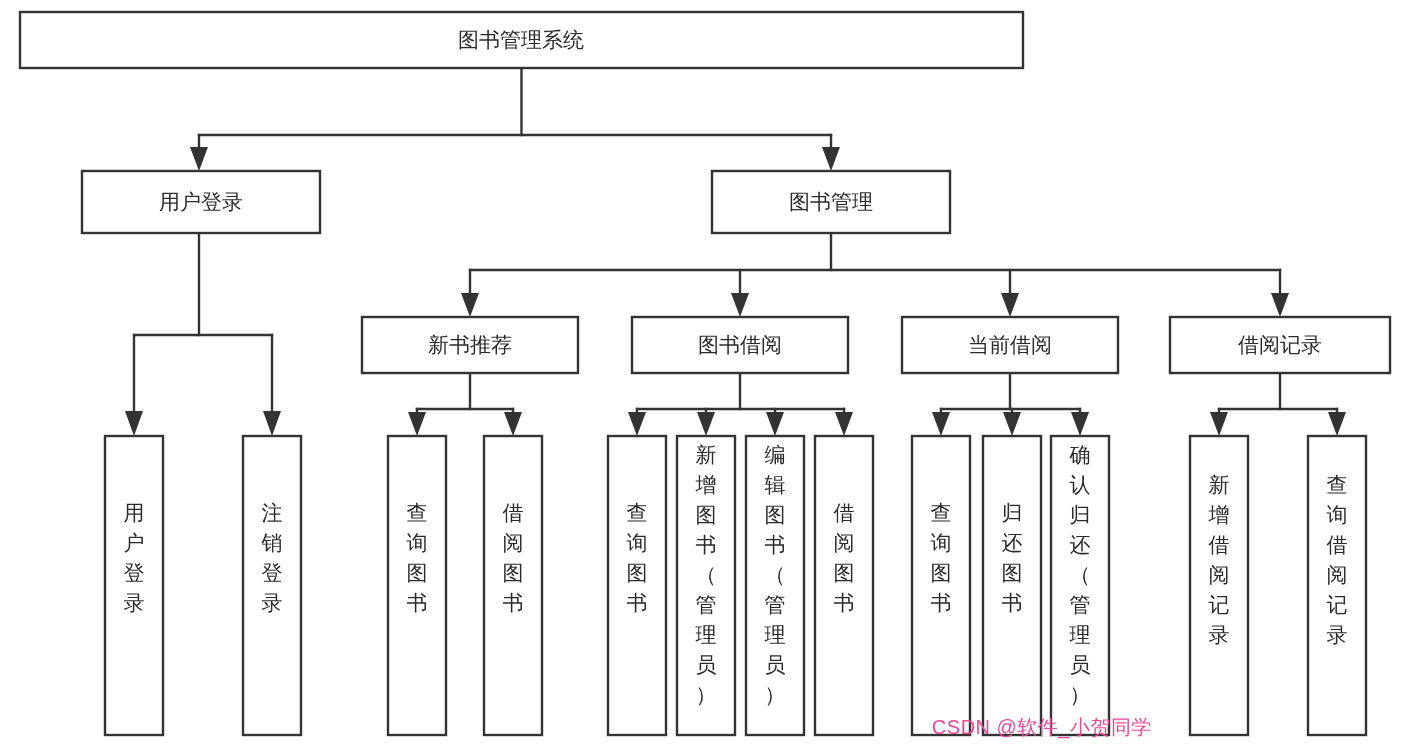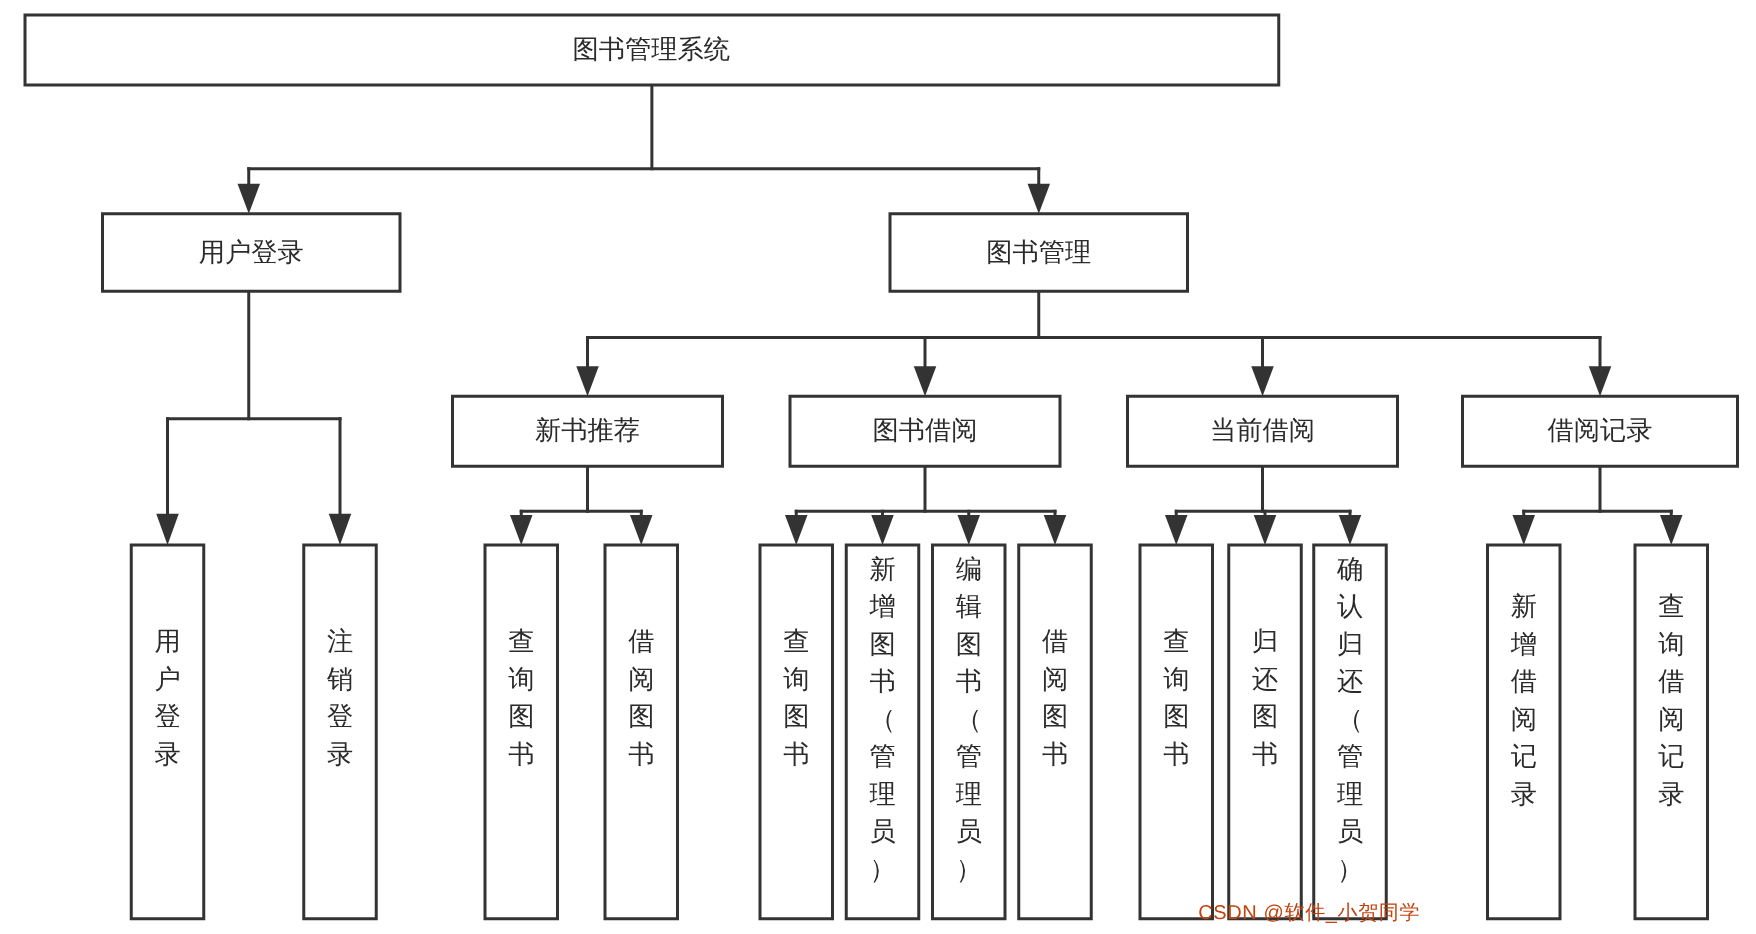--- a/index.html
+++ b/index.html
@@ -48,25 +48,25 @@
     dominant-baseline: middle;
   }
   .node-label-vertical {
     font-family: "Liberation Sans", "DejaVu Sans", sans-serif;
     fill: #2b2b2b;
     font-size: 21px;
     text-anchor: middle;
   }
   .watermark {
     position: absolute;
-    right: 24px;
+    right: 8px;
     bottom: 6px;
     font-family: "Liberation Sans", "DejaVu Sans", sans-serif;
-    font-size: 16px;
-    color: #c2410c;
+    font-size: 20px;
+    color: #ec4899;
     letter-spacing: 0.5px;
     white-space: nowrap;
     user-select: none;
   }
 </style>
 </head>
 <body>
 
 <div id="diagram-root">
 

